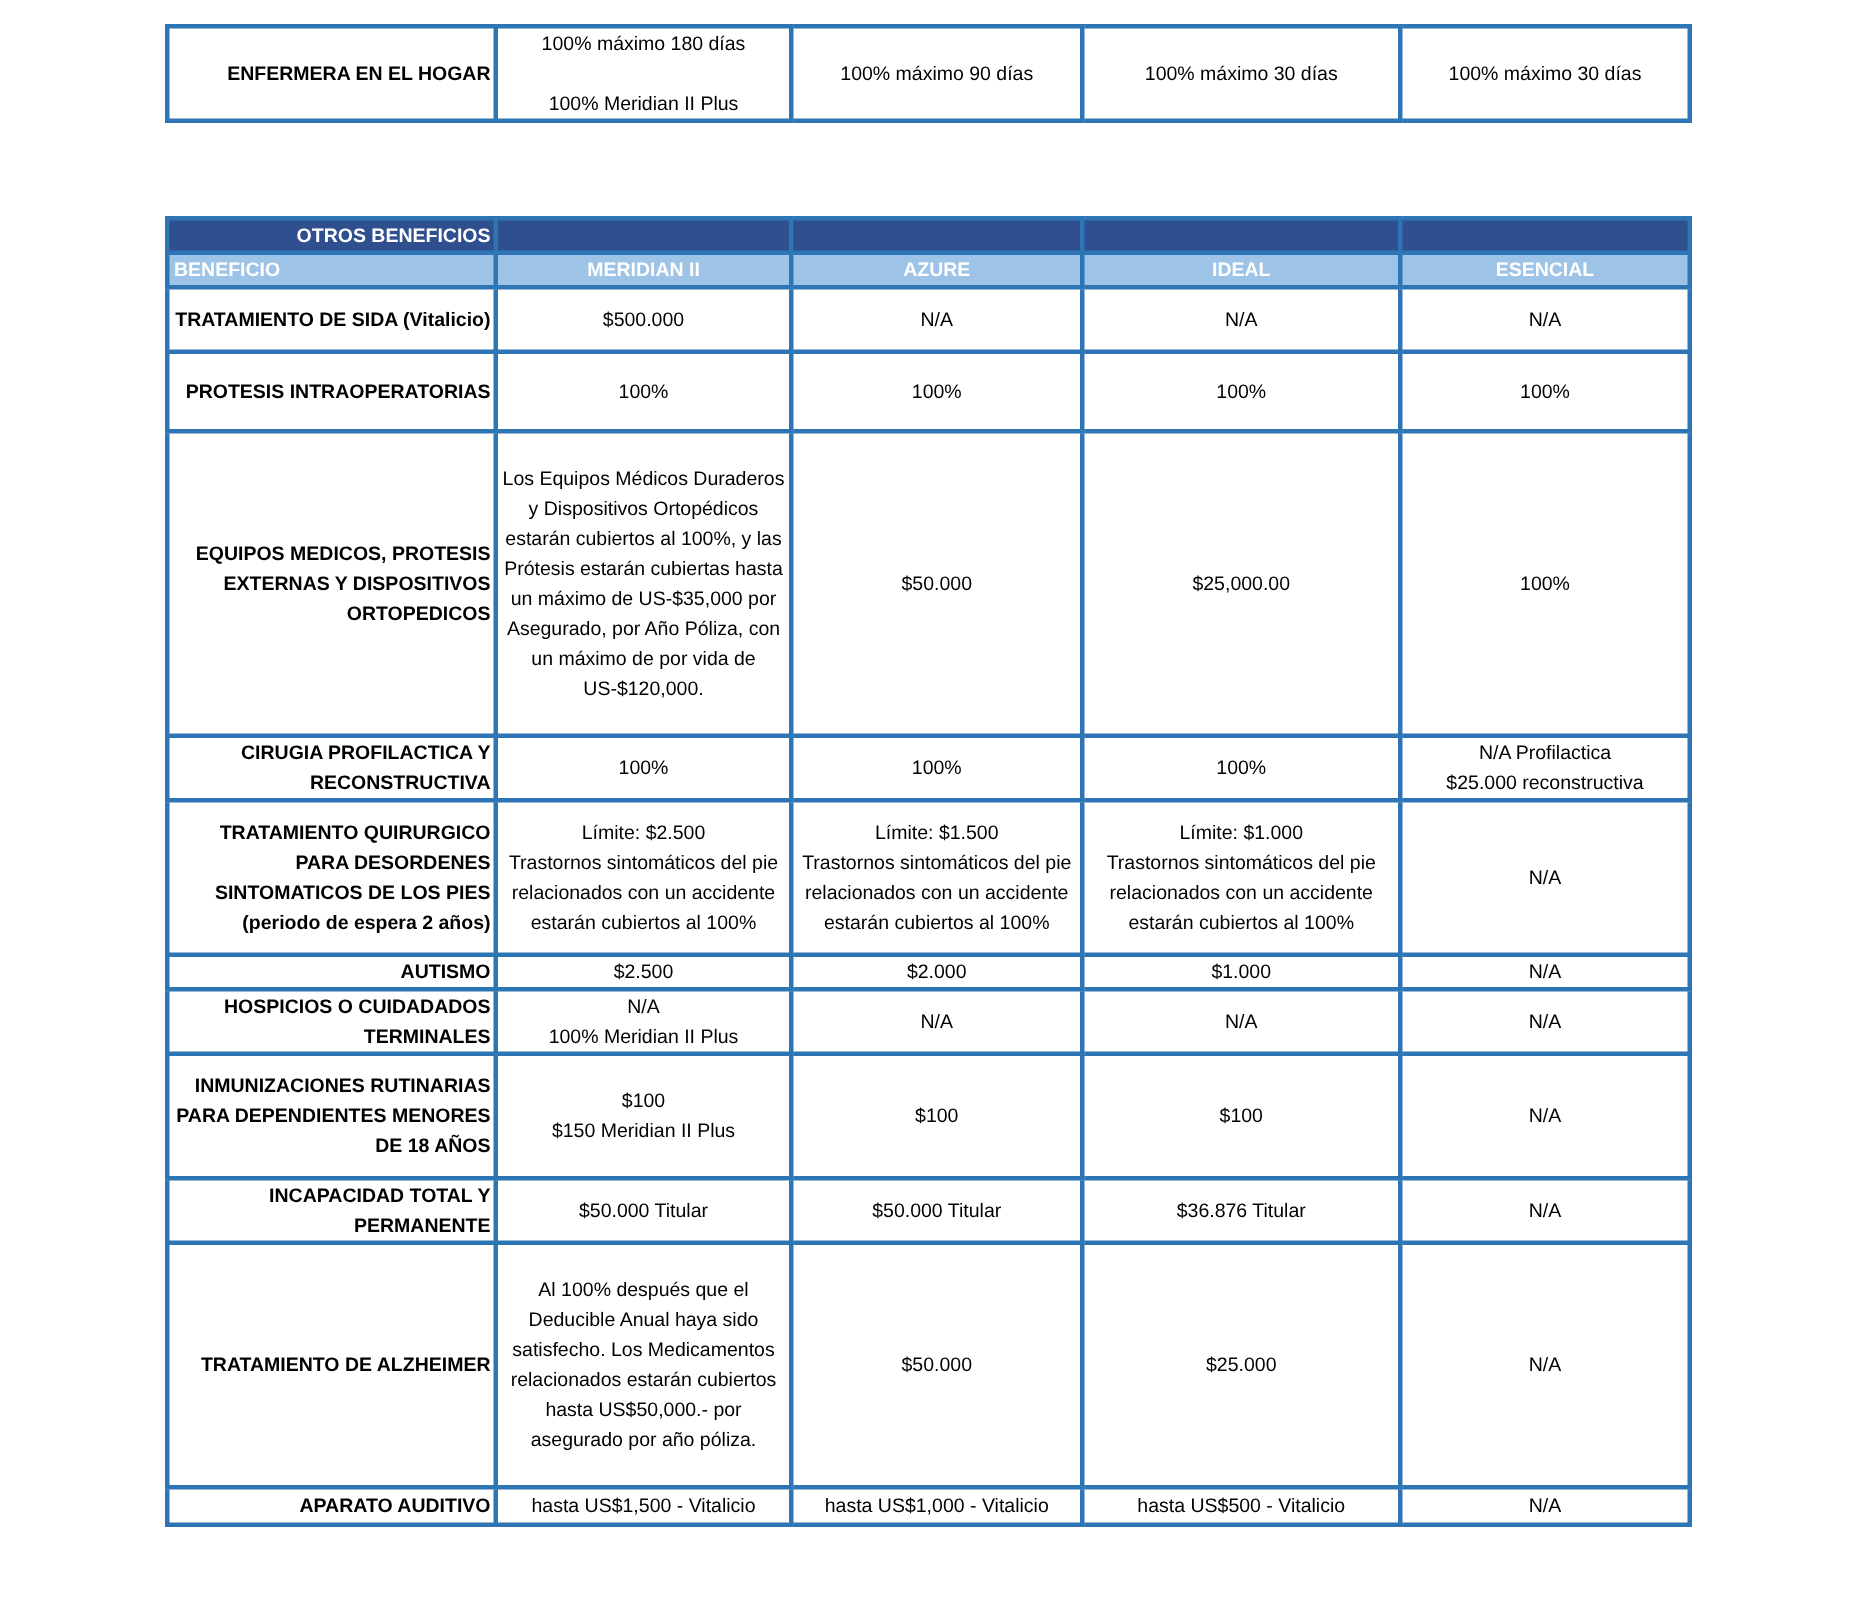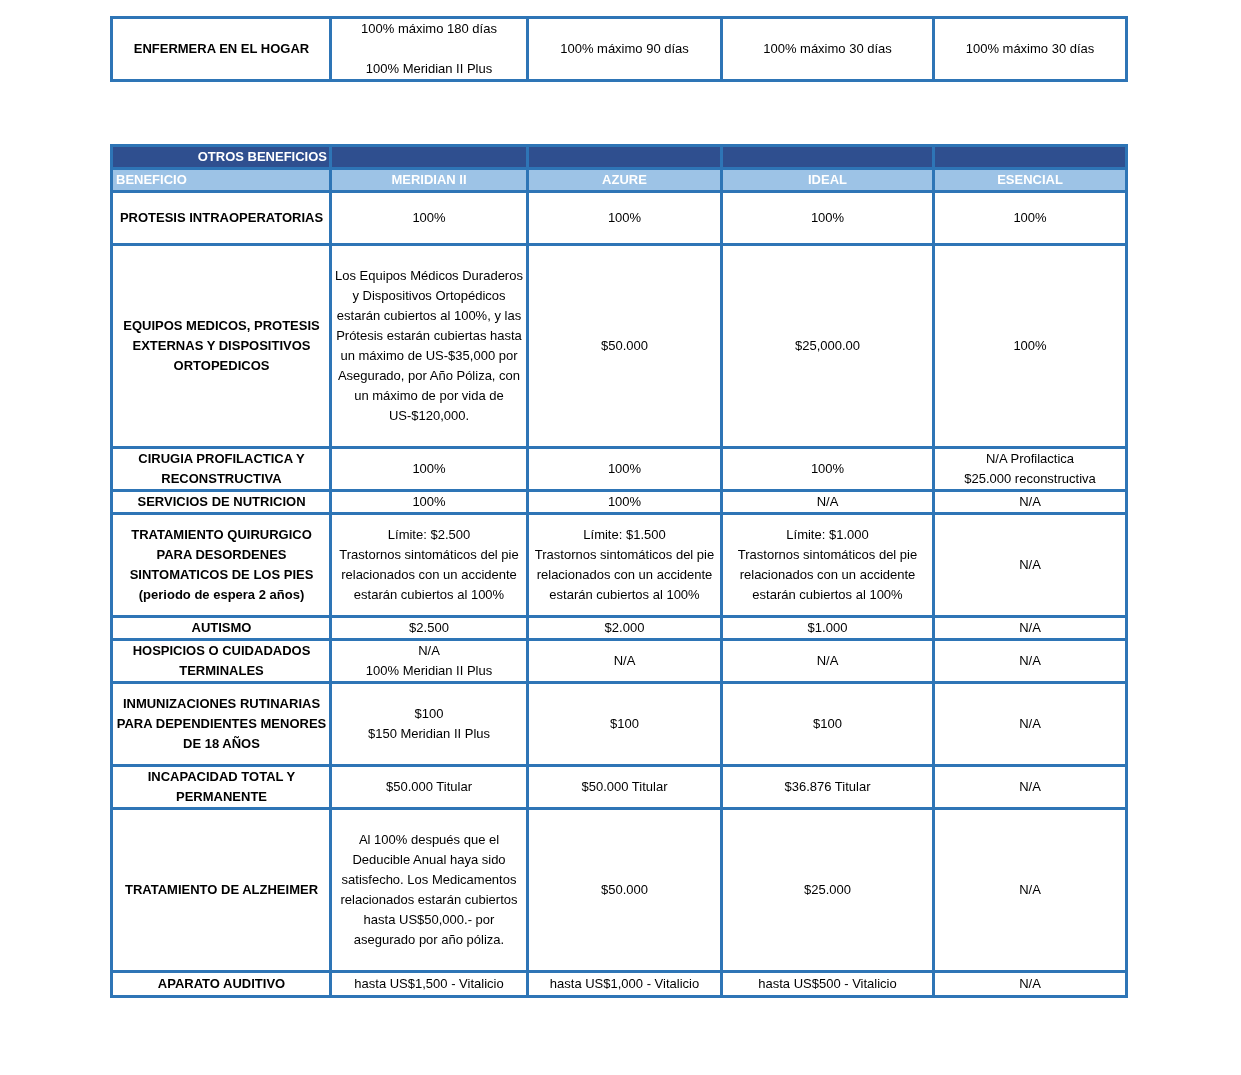--- a/index.html
+++ b/index.html
@@ -1,19 +1,19 @@
 <!DOCTYPE html>
 <html><head>
 <meta charset="utf-8">
 <style>
   html, body { margin: 0; padding: 0; background: #ffffff; }
   body { width: 1241px; height: 1075px; position: relative; font-family: "Liberation Sans", sans-serif; color: #000; }
   table { border-collapse: collapse; position: absolute; left: 110px; width: 1015px; table-layout: fixed; }
   td { border: 3px solid #2e75b6; font-size: 13px; line-height: 20px; text-align: center; vertical-align: middle; padding: 0 2px; }
-  td.label { text-align: center; font-weight: bold; padding-left: 3px; }
+  td.label { text-align: right; font-weight: bold; padding-left: 3px; }
   #top-table { top: 16px; }
   #top-table td { height: 58px; }
   #main-table { top: 144px; }
   tr.title-row td { background: #2f4f8f; color: #ffffff; font-weight: bold; height: 20px; border-color: #2e75b6; }
   tr.title-row td.label { text-align: right; }
   tr.header-row td { background: #9dc3e6; color: #ffffff; font-weight: bold; height: 18px; }
   tr.header-row td.label { text-align: left; font-weight: bold; }
   col.c0 { width: 219px; } col.c1 { width: 197px; } col.c2 { width: 194px; } col.c3 { width: 212px; } col.c4 { width: 193px; }
   .ml { white-space: pre-line; }
 </style>
@@ -57,20 +57,27 @@
       <td></td>
       <td></td>
     </tr>
     <tr class="header-row">
       <td class="label">BENEFICIO</td>
       <td>MERIDIAN II</td>
       <td>AZURE</td>
       <td>IDEAL</td>
       <td>ESENCIAL</td>
     </tr>
+  <tr>
+        <td class="label" style="height: 40px;">TRATAMIENTO DE SIDA (Vitalicio)</td>
+        <td class="ml">$500.000</td>
+        <td class="ml">N/A</td>
+        <td class="ml">N/A</td>
+        <td class="ml">N/A</td>
+      </tr>
       <tr>
         <td class="label" style="height: 50px;">PROTESIS INTRAOPERATORIAS</td>
         <td class="ml">100%</td>
         <td class="ml">100%</td>
         <td class="ml">100%</td>
         <td class="ml">100%</td>
       </tr>
       <tr>
         <td class="label" style="height: 200px;">EQUIPOS MEDICOS, PROTESIS EXTERNAS Y DISPOSITIVOS ORTOPEDICOS</td>
         <td class="ml">Los Equipos Médicos Duraderos y Dispositivos Ortopédicos estarán cubiertos al 100%, y las Prótesis estarán cubiertas hasta un máximo de US-$35,000 por Asegurado, por Año Póliza, con un máximo de por vida de US-$120,000.</td>
@@ -78,27 +85,20 @@
         <td class="ml">$25,000.00</td>
         <td class="ml">100%</td>
       </tr>
       <tr>
         <td class="label" style="height: 40px;">CIRUGIA PROFILACTICA Y RECONSTRUCTIVA</td>
         <td class="ml">100%</td>
         <td class="ml">100%</td>
         <td class="ml">100%</td>
         <td class="ml">N/A Profilactica
 $25.000 reconstructiva</td>
-      </tr>
-      <tr>
-        <td class="label" style="height: 20px;">SERVICIOS DE NUTRICION</td>
-        <td class="ml">100%</td>
-        <td class="ml">100%</td>
-        <td class="ml">N/A</td>
-        <td class="ml">N/A</td>
       </tr>
       <tr>
         <td class="label" style="height: 100px;">TRATAMIENTO QUIRURGICO PARA DESORDENES SINTOMATICOS DE LOS PIES (periodo de espera 2 años)</td>
         <td class="ml">Límite: $2.500
 Trastornos sintomáticos del pie relacionados con un accidente estarán cubiertos al 100%</td>
         <td class="ml">Límite: $1.500
 Trastornos sintomáticos del pie relacionados con un accidente estarán cubiertos al 100%</td>
         <td class="ml">Límite: $1.000
 Trastornos sintomáticos del pie relacionados con un accidente estarán cubiertos al 100%</td>
         <td class="ml">N/A</td>

